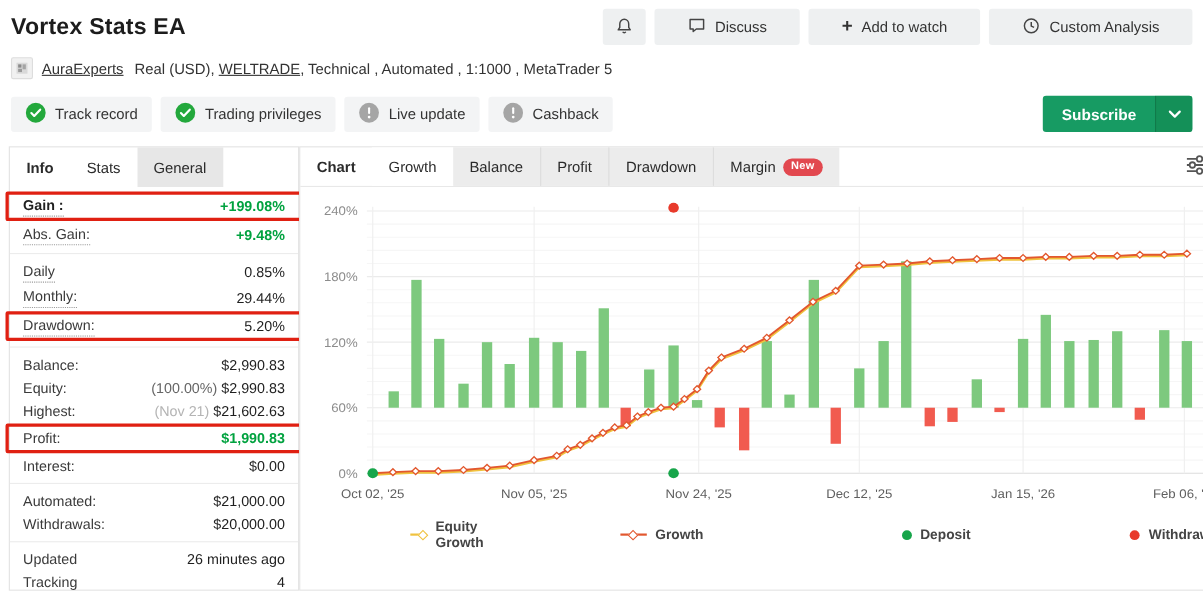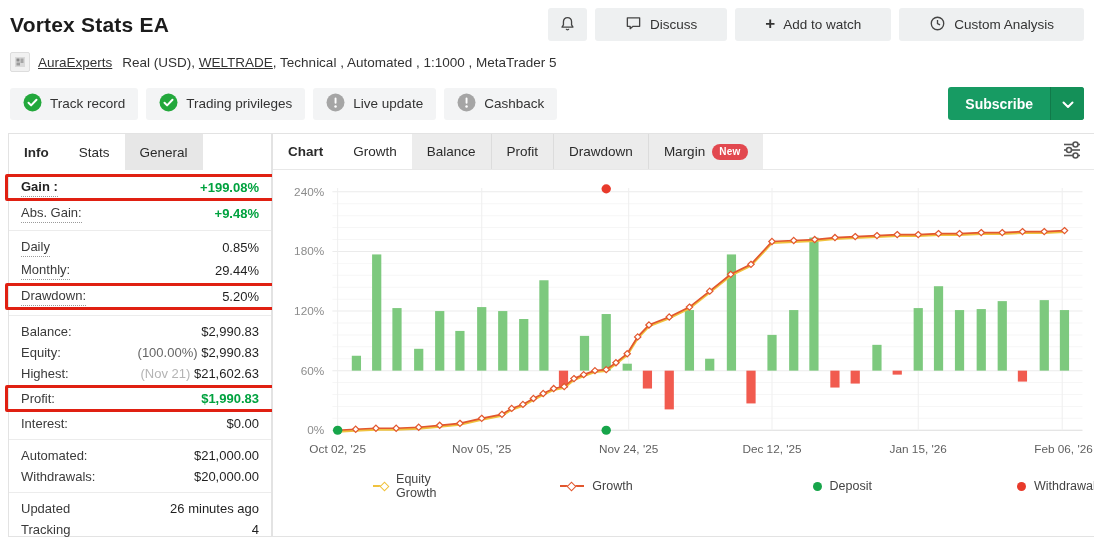--- a/index.html
+++ b/index.html
@@ -72,21 +72,21 @@
   #growth-svg text.x{fill:#5f5f5f;}
 
   .wm{position:absolute;left:142px;top:26px;pointer-events:none;user-select:none;}
   .wm1{font-size:96px;font-weight:bold;line-height:.92;letter-spacing:-2px;}
   .wm1 .b{color:#b7d3f1;opacity:.85;}
   .wm1 .r{color:#f2c2c0;opacity:.9;}
   .wm2{font-size:33px;font-weight:bold;color:#9a9a9a;opacity:.8;letter-spacing:17px;margin-top:-4px;margin-left:10px;}
 
   
   .legend{display:flex;align-items:center;font-size:12.5px;color:#444;margin-top:4px;}
-  .litem{display:flex;align-items:center;gap:8px;}
+  .litem{display:flex;align-items:center;gap:8px;font-weight:bold;}
   .li1{margin-left:100px;}
   .li2{margin-left:115px;}
   .li3{margin-left:180px;}
   .li4{margin-left:145px;}
   .sw-line{width:24px;height:0;border-top:2px solid #E2572E;position:relative;}
   .sw-line.yellow{border-color:#F0C23E;}
   .sw-line::after{content:"";position:absolute;left:8px;top:-4px;width:5px;height:5px;background:#fff;
                   border:1.5px solid #E2572E;transform:rotate(45deg);}
   .sw-line.yellow::after{border-color:#F0C23E;}
   .sw-dot{width:9px;height:9px;border-radius:50%;background:#17A54A;}

